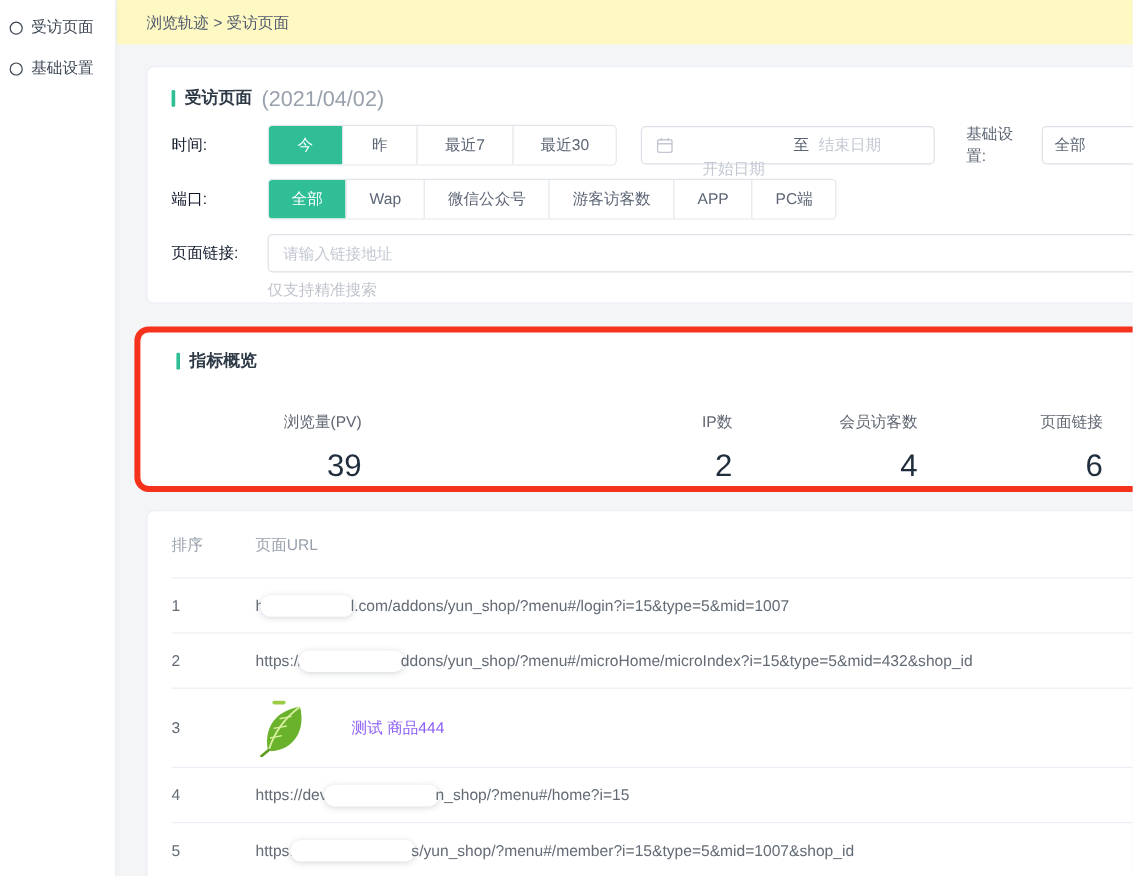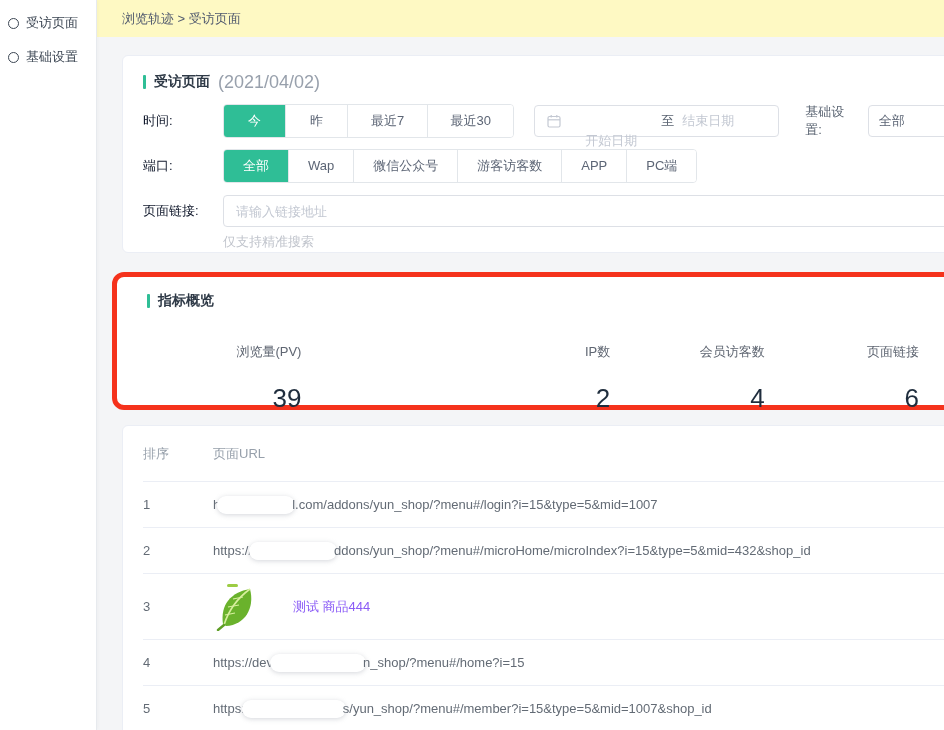--- a/index.html
+++ b/index.html
@@ -45,21 +45,21 @@
   .link-input{margin-left:20px;flex:1;height:32px;border:1px solid #dde0e6;border-radius:4px;box-sizing:border-box;
       padding:0 12px;font-size:13px;font-family:inherit;color:#5c6575;outline:none;}
   .link-input::placeholder{color:#c3c8d2;}
   .hint-row{padding-left:80px;margin-top:6px;color:#c0c4cc;}
   
   .red-box{margin:19px 0 0 15px;width:922px;border:5px solid #F5321C;border-radius:12px;background:#fff;box-sizing:border-box;height:138px;}
   .metrics-inner{padding:14px 20px 0 30px;}
   .metrics-row{display:flex;padding:20px 90px 0 0;}
   .metric{flex:1;text-align:right;}
   .m-label{color:#5f6672;font-size:13px;}
-  .m-value{color:#1f2d3d;font-size:26px;margin-top:22px;}
+  .m-value{color:#1f2d3d;font-size:26px;margin-top:12px;}
   
   .table-card{margin-top:15px;height:340px;padding:0 20px;overflow:hidden;}
   .thead{display:flex;align-items:center;height:55px;color:#97a0ab;}
   .cell-order{width:70px;flex:0 0 70px;padding-left:0;}
   .cell-url{flex:1;display:flex;align-items:center;color:#636b75;}
   .trow{display:flex;align-items:center;height:45px;border-top:1px solid #ebeef5;color:#636b75;}
   .trow.tall{height:65px;}
   .redact{display:inline-block;height:18px;background:#fff;border-radius:9px;
       box-shadow:0 1px 5px rgba(160,165,175,.45);margin:0 -3px;vertical-align:middle;}
   .pname{margin-left:36px;color:#8b5cf6;}

